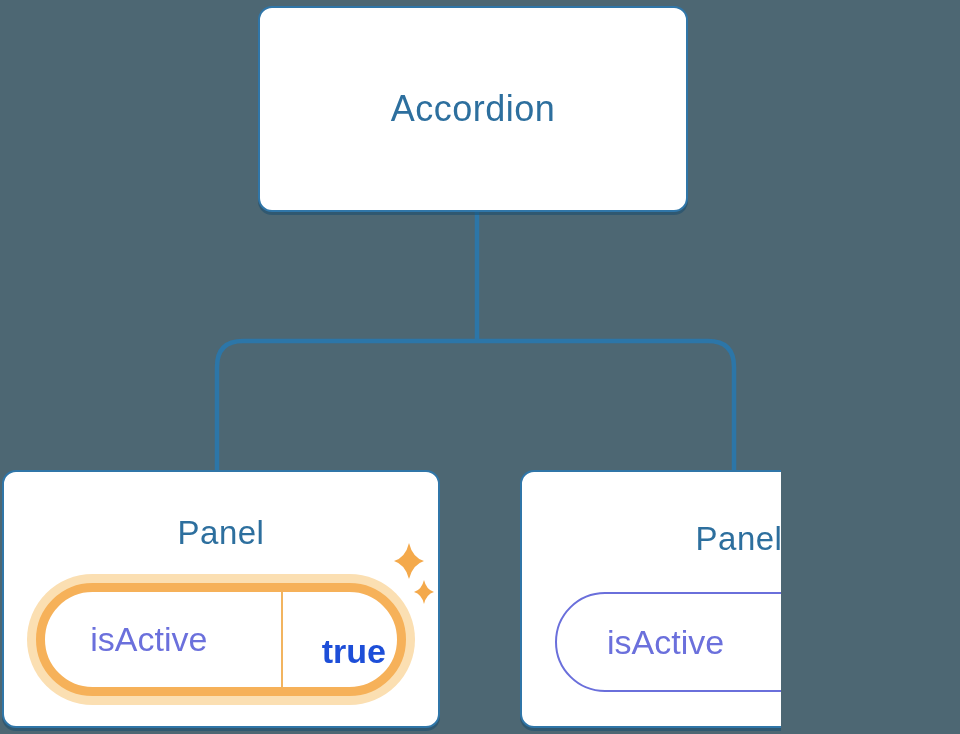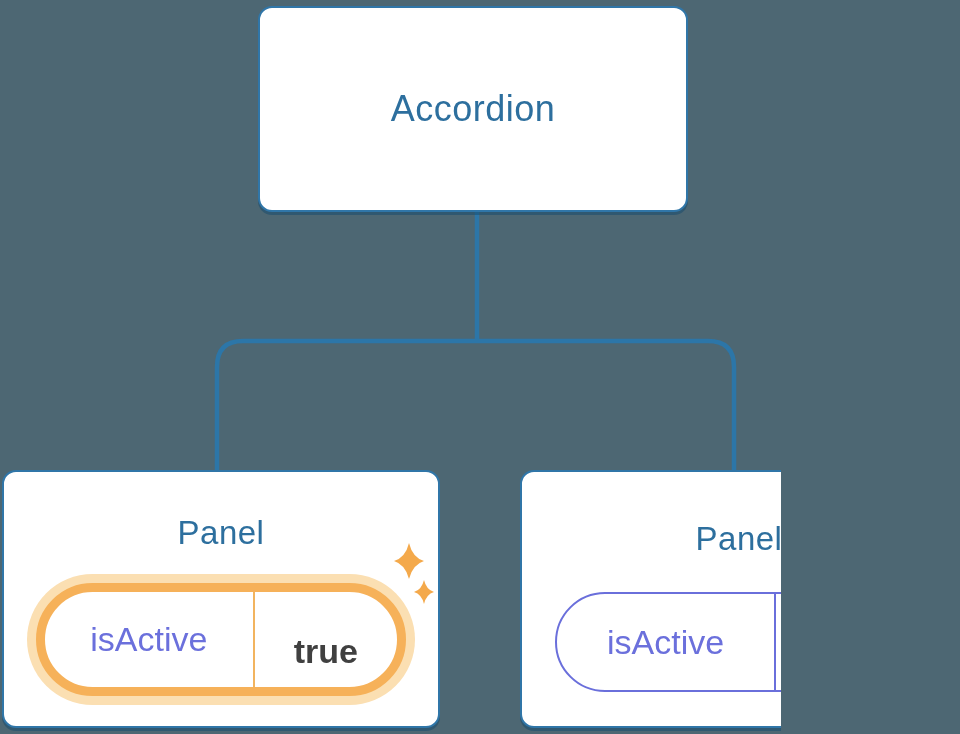--- a/index.html
+++ b/index.html
@@ -64,20 +64,21 @@
 
   
   .pill {
     position: absolute;
     border-radius: 999px;
     box-sizing: border-box;
     display: flex;
     align-items: stretch;
     background: #ffffff;
     overflow: hidden;
+    gap: 28px;
   }
   .pill-active {
     left: 32px; top: 111px;
     width: 370px; height: 113px;
     border: 9px solid #F6B159;
     box-shadow: 0 0 0 9px #FBDFB2;
   }
   .pill-inactive {
     left: 33px; top: 120px;
     width: 372px; height: 100px;
@@ -93,21 +94,21 @@
   .pill-cell.key { flex: 0 0 59%; }
   .pill-cell.val { flex: 1 1 auto; }
   .pill-divider {
     flex: 0 0 2px;
     align-self: stretch;
   }
   .pill-active .pill-divider   { background: #F2B45F; }
   .pill-inactive .pill-divider { background: #6A6FDB; }
   .value-active {
     font-weight: 700;
-    color: #404040;
+    color: #1d4ed8;
     margin-top: 23px;
   }
   .sparkles {
     position: absolute;
     left: 374px; top: 64px;
     width: 66px; height: 74px;
     z-index: 2;
   }
   .sparkles path { fill: #F4A94B; }
 </style>

